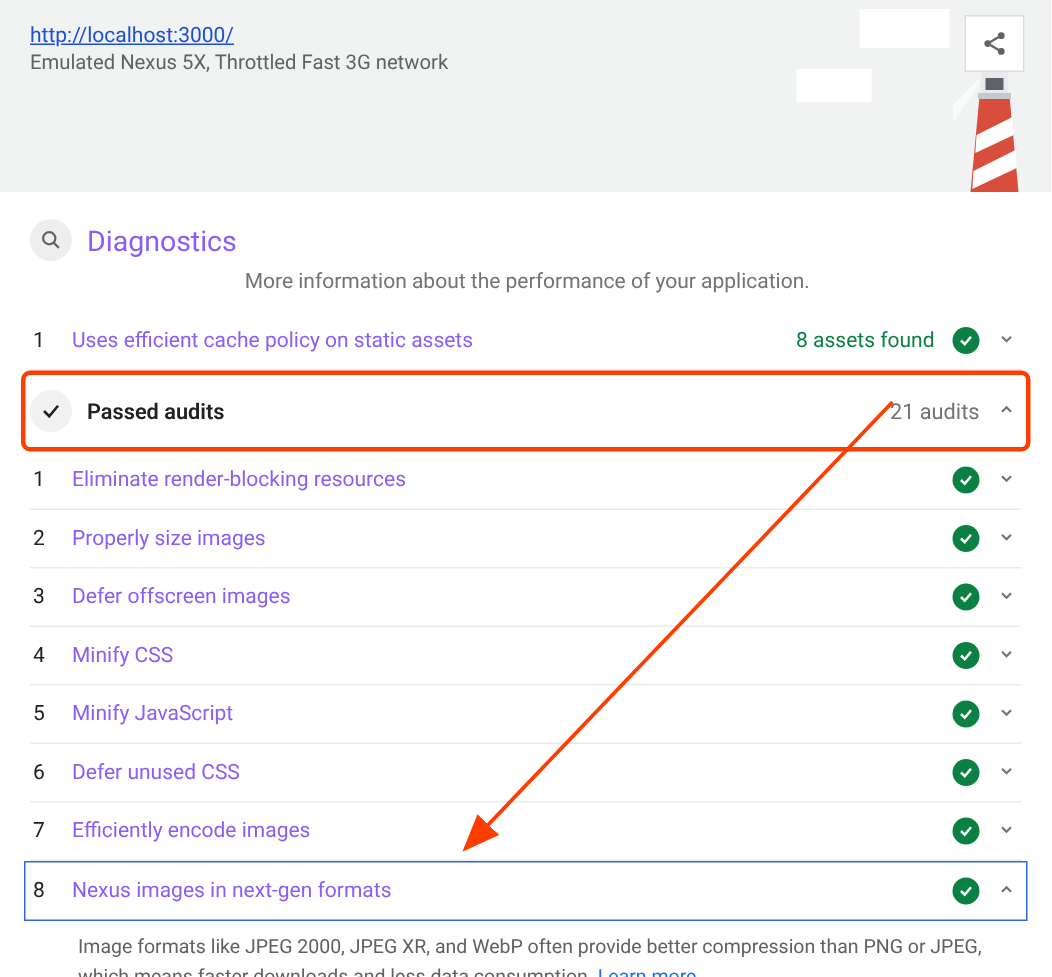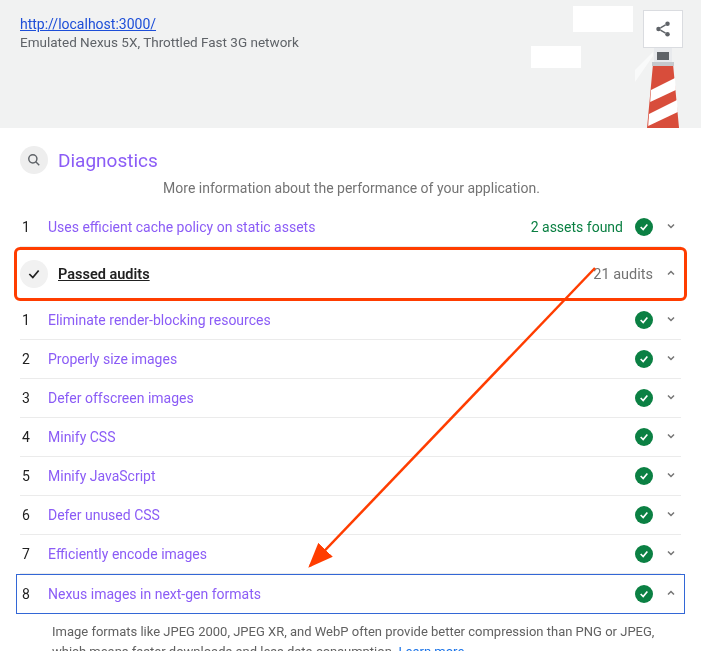--- a/index.html
+++ b/index.html
@@ -124,21 +124,20 @@
       border-radius: 50%;
       background: #f1f1f1;
       display: flex;
       align-items: center;
       justify-content: center;
       margin-right: 10px;
     }
     .group-title {
       flex: 1;
       font-weight: 600;
-      text-decoration: underline;
     }
     .group-count {
       color: #737373;
       margin-right: 12px;
     }
     .highlight-red {
       border: 3px solid #ff3d00;
       border-radius: 6px;
       margin-left: -6px;
       margin-right: -6px;
@@ -219,21 +218,21 @@
       </svg>
     </div>
     <div class="section-title">Diagnostics</div>
   </div>
   <div class="section-subtitle">More information about the performance of your application.</div>
 
   <div class="audit-row">
     <div class="audit-num">1</div>
     <div class="audit-title">Uses efficient cache policy on static assets</div>
     <div class="audit-right">
-      <span class="audit-value">2 assets found</span>
+      <span class="audit-value">8 assets found</span>
       <span class="check-badge">
         <svg width="10" height="10" viewBox="0 0 24 24" fill="none" stroke="#fff" stroke-width="4">
             <polyline points="4,12 10,18 20,6"></polyline>
           </svg>
       </span>
       <span class="chevron">
         <svg width="12" height="12" viewBox="0 0 24 24" fill="none" stroke="#757575" stroke-width="3">
             <polyline points="6,9 12,15 18,9"></polyline>
           </svg>
       </span>

